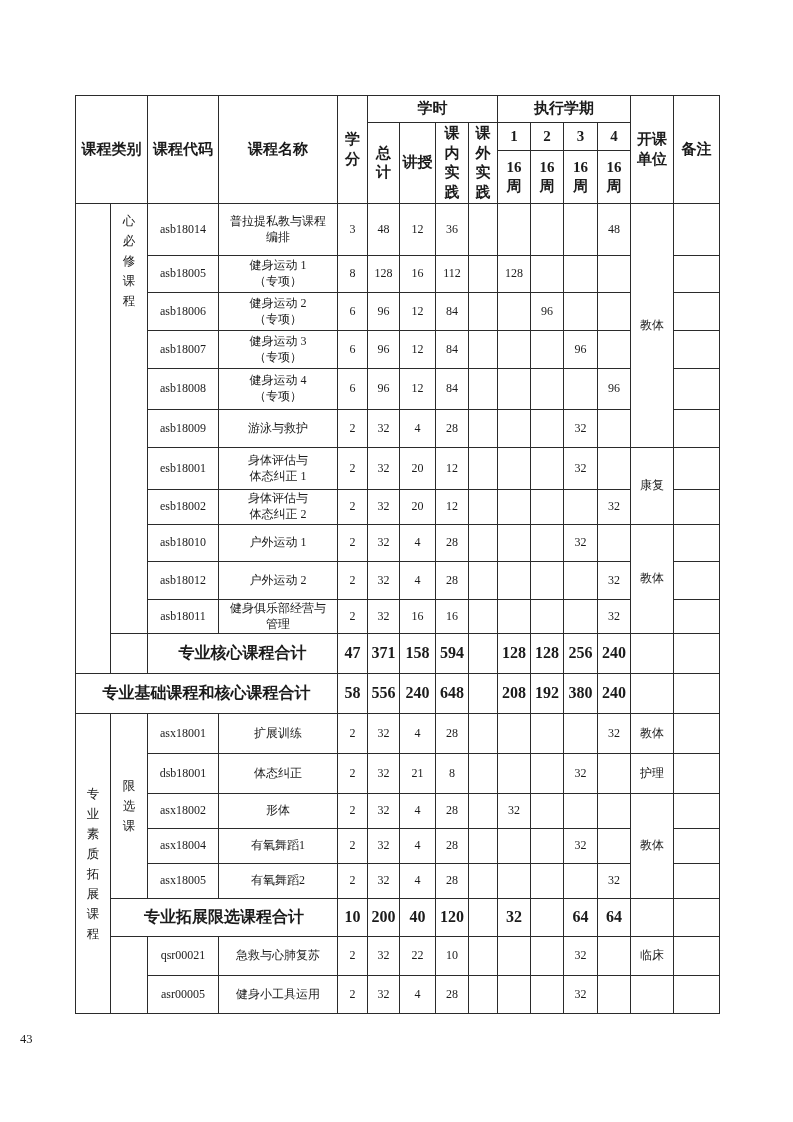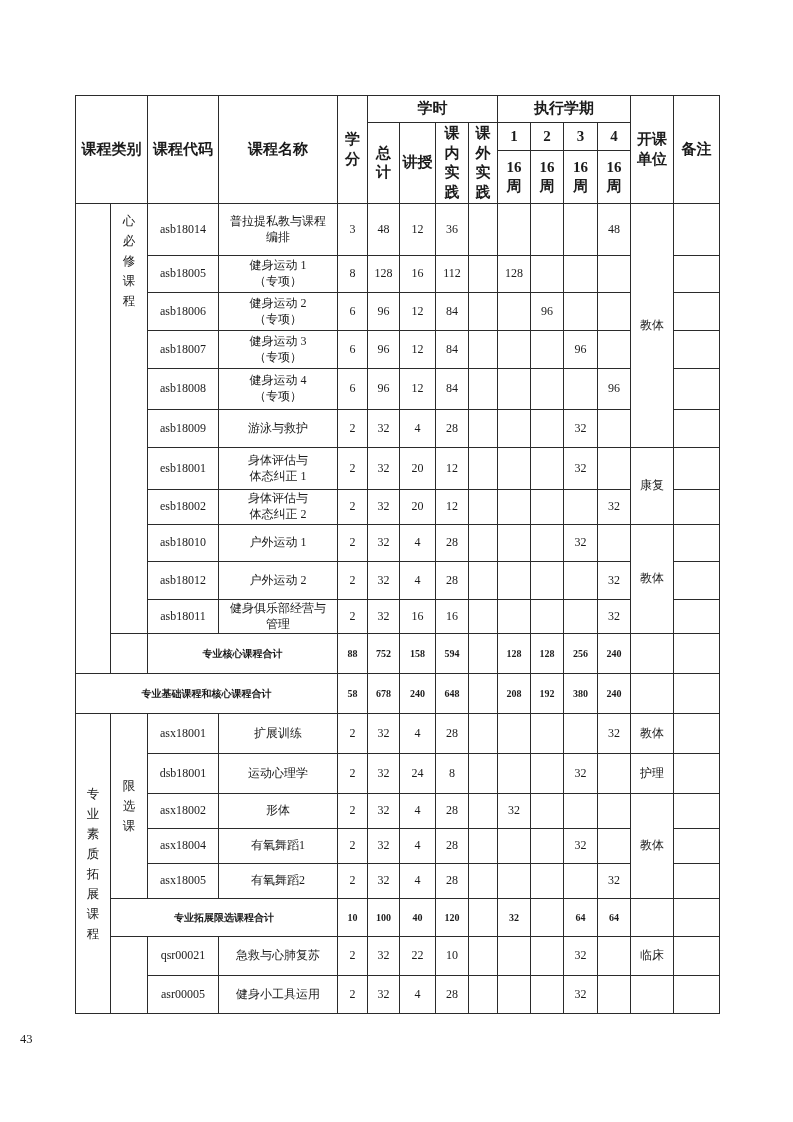--- a/index.html
+++ b/index.html
@@ -8,21 +8,21 @@
     font-family:"Liberation Serif","DejaVu Serif",serif;color:#1b1b1b;
   }
   .sheet{position:absolute;left:75px;top:95px;}
   table{border-collapse:collapse;table-layout:fixed;width:644px;}
   td{
     border:1px solid #2b2b2b;text-align:center;vertical-align:middle;
     font-size:12px;line-height:1.3;padding:1px 2px;white-space:pre-line;
     overflow:hidden;
   }
   td.hd{font-weight:bold;font-size:15px;margin-top:9px;}
-  td.sum{font-weight:bold;font-size:10px;}
+  td.sum{font-weight:bold;font-size:16px;}
   td.vert{line-height:1.6;font-size:12.5px;}
   td.vtop{vertical-align:top;padding-top:7px;}
   .pagenum{
     position:absolute;left:0;top:1032px;width:793px;
     font-size:12.5px;color:#1b1b1b;margin-left:20px;
   }
 </style>
 </head>
 <body>
 
@@ -248,36 +248,36 @@
     <td></td>
     <td></td>
     <td></td>
     <td></td>
     <td>32</td>
     <td></td>
   </tr>
   <tr style="height:40px">
     <td></td>
     <td class="sum" colspan="2">专业核心课程合计</td>
-    <td class="sum">88</td>
-    <td class="sum">752</td>
+    <td class="sum">47</td>
+    <td class="sum">371</td>
     <td class="sum">158</td>
     <td class="sum">594</td>
     <td class="sum"></td>
     <td class="sum">128</td>
     <td class="sum">128</td>
     <td class="sum">256</td>
     <td class="sum">240</td>
     <td></td>
     <td></td>
   </tr>
   <tr style="height:40px">
     <td class="sum" colspan="4">专业基础课程和核心课程合计</td>
     <td class="sum">58</td>
-    <td class="sum">678</td>
+    <td class="sum">556</td>
     <td class="sum">240</td>
     <td class="sum">648</td>
     <td class="sum"></td>
     <td class="sum">208</td>
     <td class="sum">192</td>
     <td class="sum">380</td>
     <td class="sum">240</td>
     <td></td>
     <td></td>
   </tr>
@@ -303,24 +303,24 @@
     <td></td>
     <td></td>
     <td></td>
     <td></td>
     <td>32</td>
     <td>教体</td>
     <td></td>
   </tr>
   <tr style="height:40px">
     <td>dsb18001</td>
-    <td>运动心理学</td>
-    <td>2</td>
-    <td>32</td>
-    <td>24</td>
+    <td>体态纠正</td>
+    <td>2</td>
+    <td>32</td>
+    <td>21</td>
     <td>8</td>
     <td></td>
     <td></td>
     <td></td>
     <td>32</td>
     <td></td>
     <td>护理</td>
     <td></td>
   </tr>
   <tr style="height:35px">
@@ -362,21 +362,21 @@
     <td></td>
     <td></td>
     <td></td>
     <td></td>
     <td>32</td>
     <td></td>
   </tr>
   <tr style="height:38px">
     <td class="sum" colspan="3">专业拓展限选课程合计</td>
     <td class="sum">10</td>
-    <td class="sum">100</td>
+    <td class="sum">200</td>
     <td class="sum">40</td>
     <td class="sum">120</td>
     <td class="sum"></td>
     <td class="sum">32</td>
     <td class="sum"></td>
     <td class="sum">64</td>
     <td class="sum">64</td>
     <td></td>
     <td></td>
   </tr>

